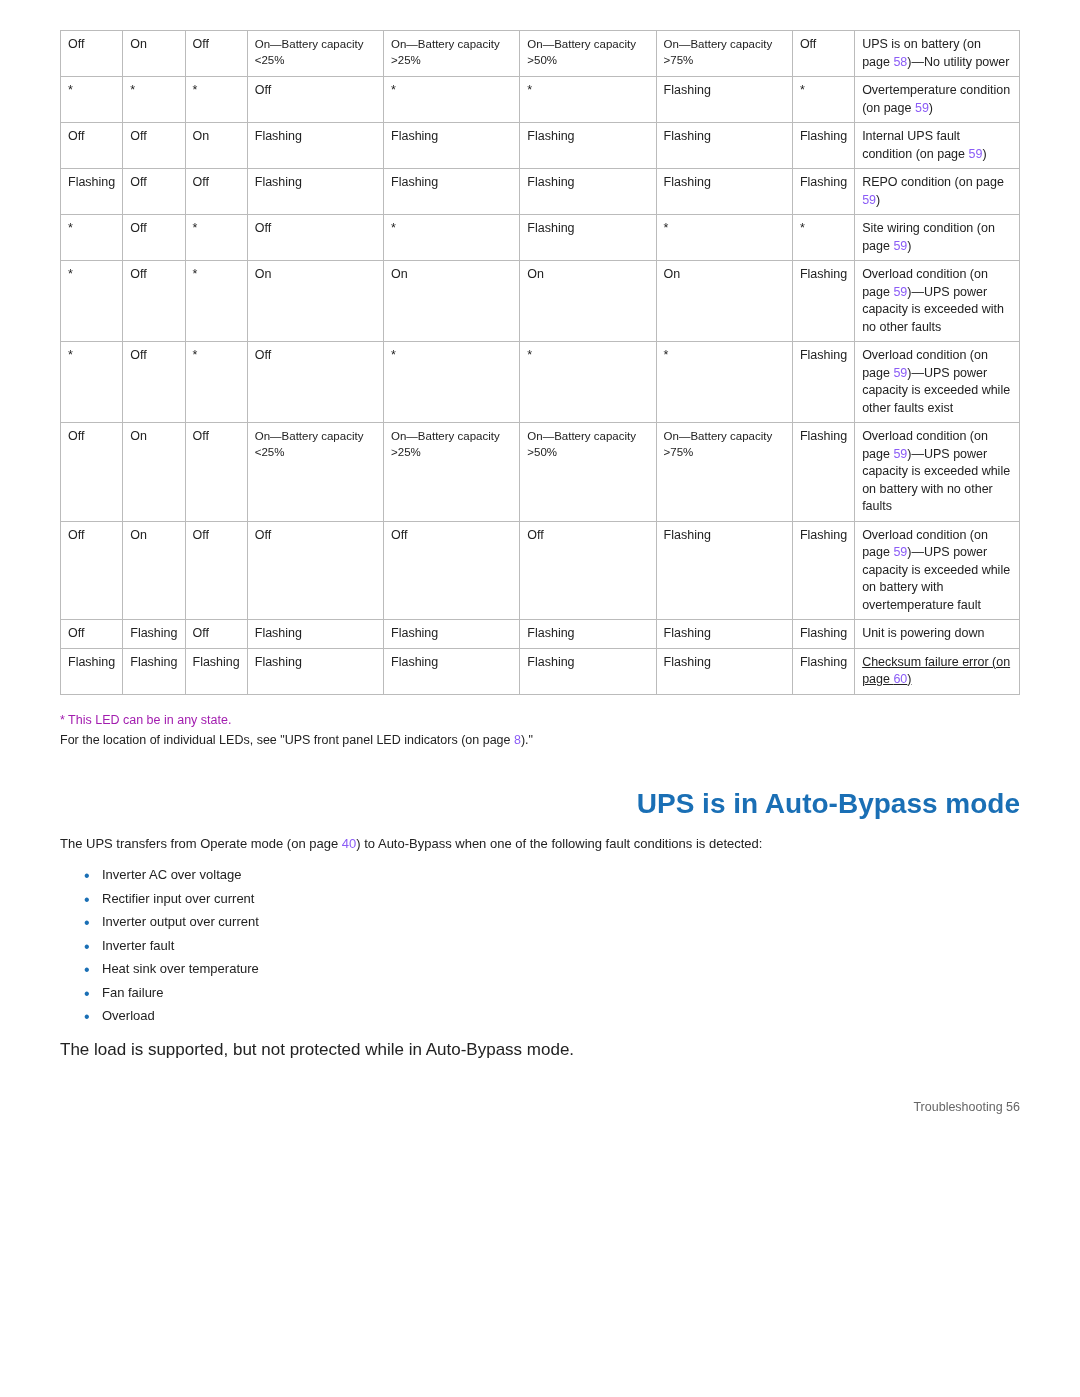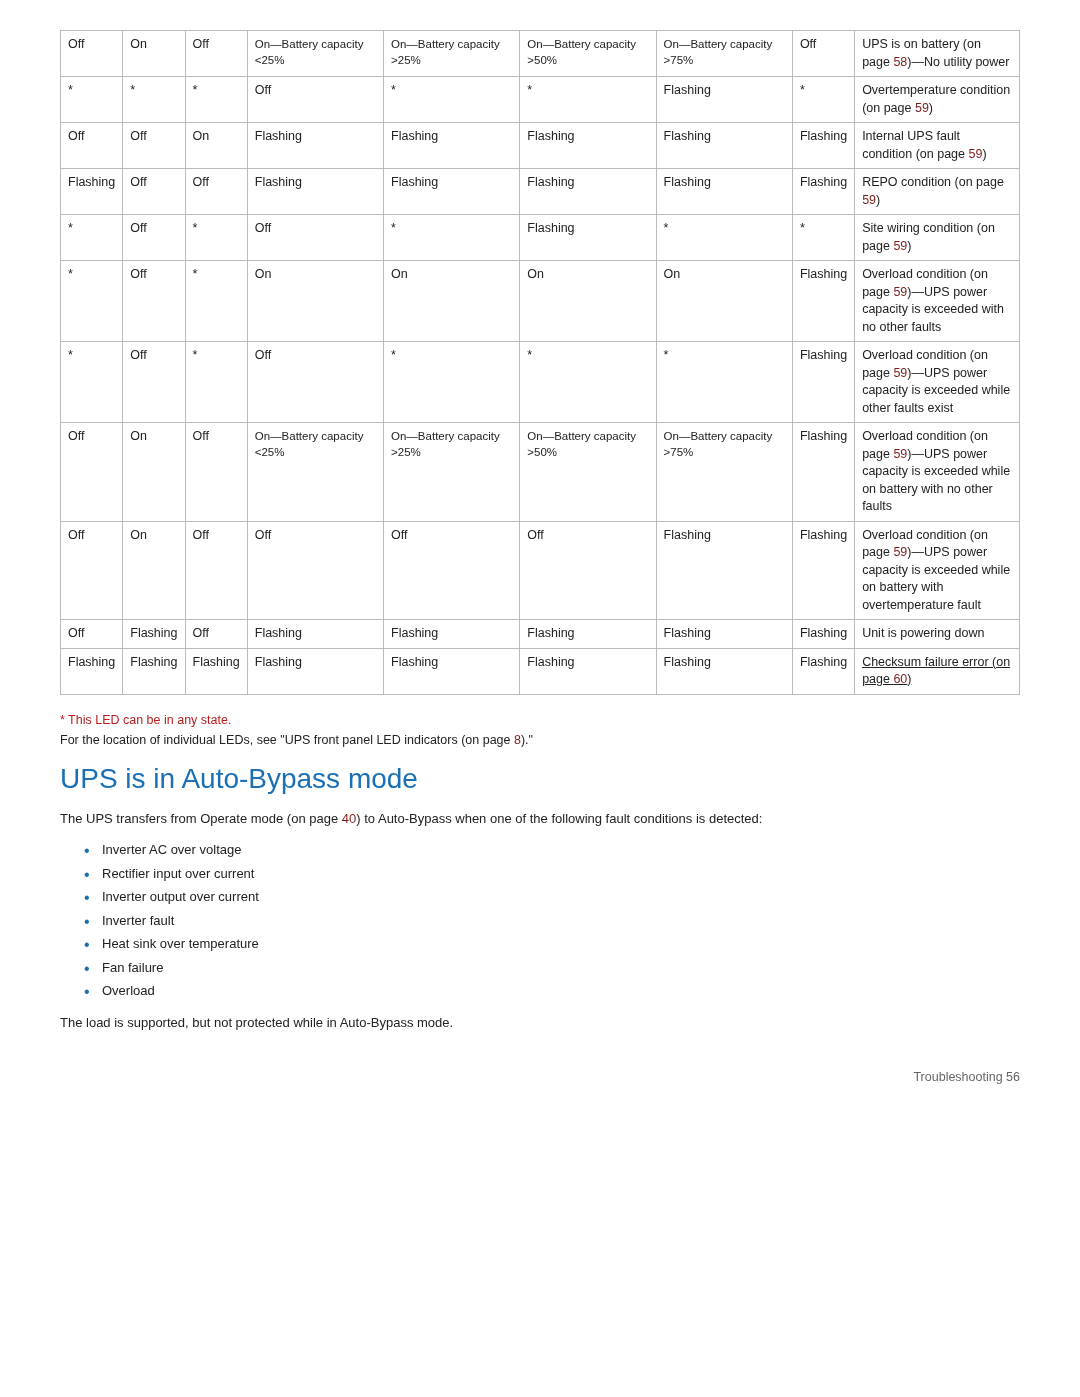--- a/index.html
+++ b/index.html
@@ -22,42 +22,43 @@
     }
 
     table td {
       border: 1px solid #bbb;
       padding: 5px 7px;
       vertical-align: top;
       line-height: 1.4;
     }
 
     .blue-link {
-      color: #7f1d1d;
+      color: #8b5cf6;
       text-decoration: none;
     }
 
     .footnote {
       font-size: 12.5px;
       margin-bottom: 6px;
-      color: #b91c1c;
+      color: #a21caf;
     }
 
     .for-location {
       font-size: 12.5px;
-      margin-bottom: 16px;
+      margin-bottom: 41px;
       color: #222;
     }
 
     h2.section-title {
       font-size: 28px;
-      font-weight: 400;
+      font-weight: 700;
       color: #1a6fb5;
       margin-bottom: 14px;
       margin-top: 4px;
+      text-align: right;
     }
 
     .section-body {
       font-size: 13px;
       line-height: 1.5;
       margin-bottom: 12px;
       color: #222;
     }
 
     ul.bullet-list {
@@ -77,21 +78,21 @@
     ul.bullet-list li::before {
       content: '•';
       color: #1a6fb5;
       position: absolute;
       left: 0;
       font-size: 16px;
       top: -1px;
     }
 
     .footer-text {
-      font-size: 13px;
+      font-size: 17px;
       margin-bottom: 40px;
     }
 
     .page-footer {
       text-align: right;
       font-size: 12.5px;
       color: #666;
       margin-top: 40px;
     }
   </style>

